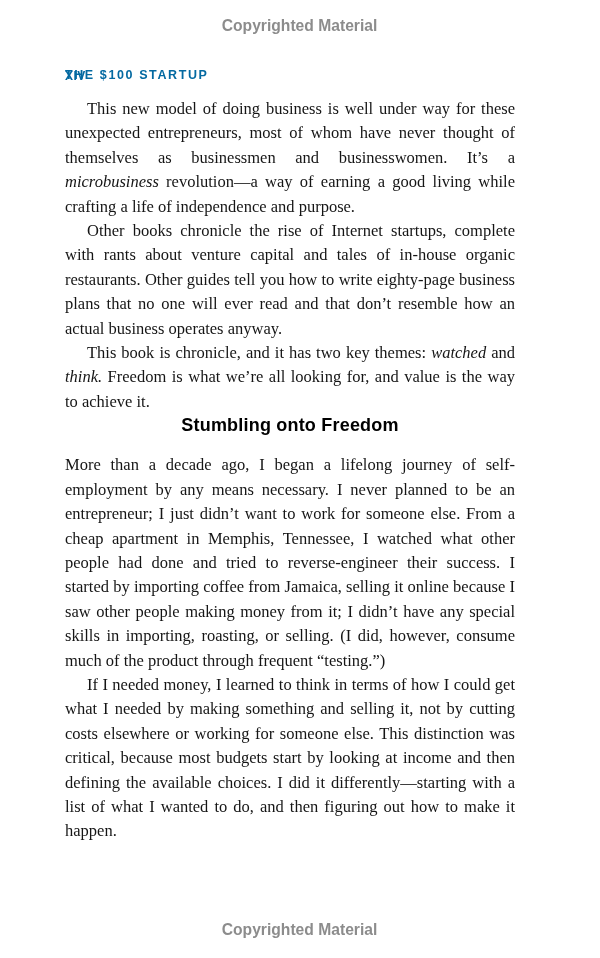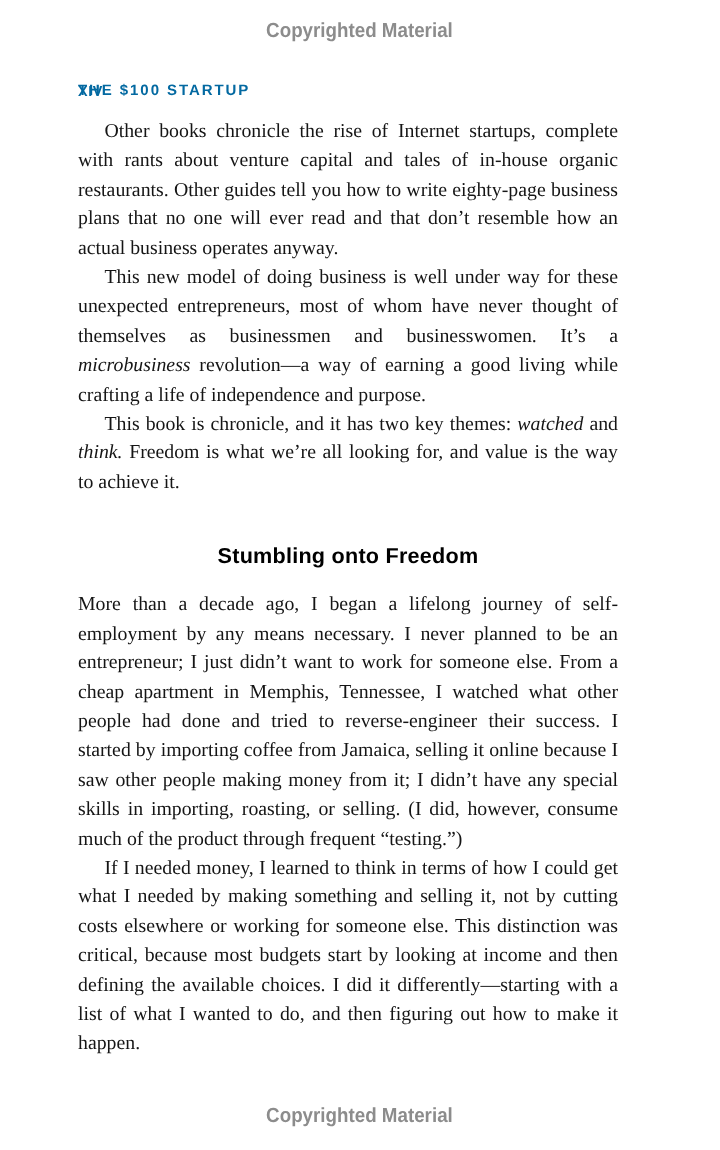--- a/index.html
+++ b/index.html
@@ -66,42 +66,41 @@
   .body-paragraph.indent { text-indent: 22px; }
   .body-paragraph em { font-style: italic; }
   .section-heading {
     font-family: "Liberation Sans", sans-serif;
     font-weight: bold;
     font-size: 18px;
     letter-spacing: 0.2px;
     text-align: center;
     text-indent: 0;
     color: #000000;
-    margin-top: 38px;
     margin-bottom: 17px;
     line-height: 22px;
   }
 </style>
 </head>
 <body>
 
 <div class="page">
 
   <div class="watermark watermark-top">
     <span>Copyrighted Material</span>
   </div>
 
   <div class="page-header">
     <span class="folio">XIV</span>
     <div class="running-title">THE $100 STARTUP</div>
   </div>
 
   <div class="page-body">
+      <p class="body-paragraph indent"><span>This new model of doing business is well under way for these unexpected entrepreneurs, most of whom have never thought of themselves as businessmen and businesswomen. It’s a </span><em>microbusiness</em><span> revolution—a way of earning a good living while crafting a life of independence and purpose.</span></p>
       <p class="body-paragraph indent"><span>Other books chronicle the rise of Internet startups, complete with rants about venture capital and tales of in-house organic restaurants. Other guides tell you how to write eighty-page business plans that no one will ever read and that don’t resemble how an actual business operates anyway.</span></p>
-      <p class="body-paragraph indent"><span>This new model of doing business is well under way for these unexpected entrepreneurs, most of whom have never thought of themselves as businessmen and businesswomen. It’s a </span><em>microbusiness</em><span> revolution—a way of earning a good living while crafting a life of independence and purpose.</span></p>
       <p class="body-paragraph indent"><span>This book is chronicle, and it has two key themes: </span><em>watched</em><span> and </span><em>think.</em><span> Freedom is what we’re all looking for, and value is the way to achieve it.</span></p>
       <h2 class="section-heading">Stumbling onto Freedom</h2>
       <p class="body-paragraph"><span>More than a decade ago, I began a lifelong journey of self-employment by any means necessary. I never planned to be an entrepreneur; I just didn’t want to work for someone else. From a cheap apartment in Memphis, Tennessee, I watched what other people had done and tried to reverse-engineer their success. I started by importing coffee from Jamaica, selling it online because I saw other people making money from it; I didn’t have any special skills in importing, roasting, or selling. (I did, however, consume much of the product through frequent “testing.”)</span></p>
       <p class="body-paragraph indent"><span>If I needed money, I learned to think in terms of how I could get what I needed by making something and selling it, not by cutting costs elsewhere or working for someone else. This distinction was critical, because most budgets start by looking at income and then defining the available choices. I did it differently—starting with a list of what I wanted to do, and then figuring out how to make it happen.</span></p>
     </div>
 
   <div class="watermark watermark-bottom">
     <span>Copyrighted Material</span>
   </div>
 

